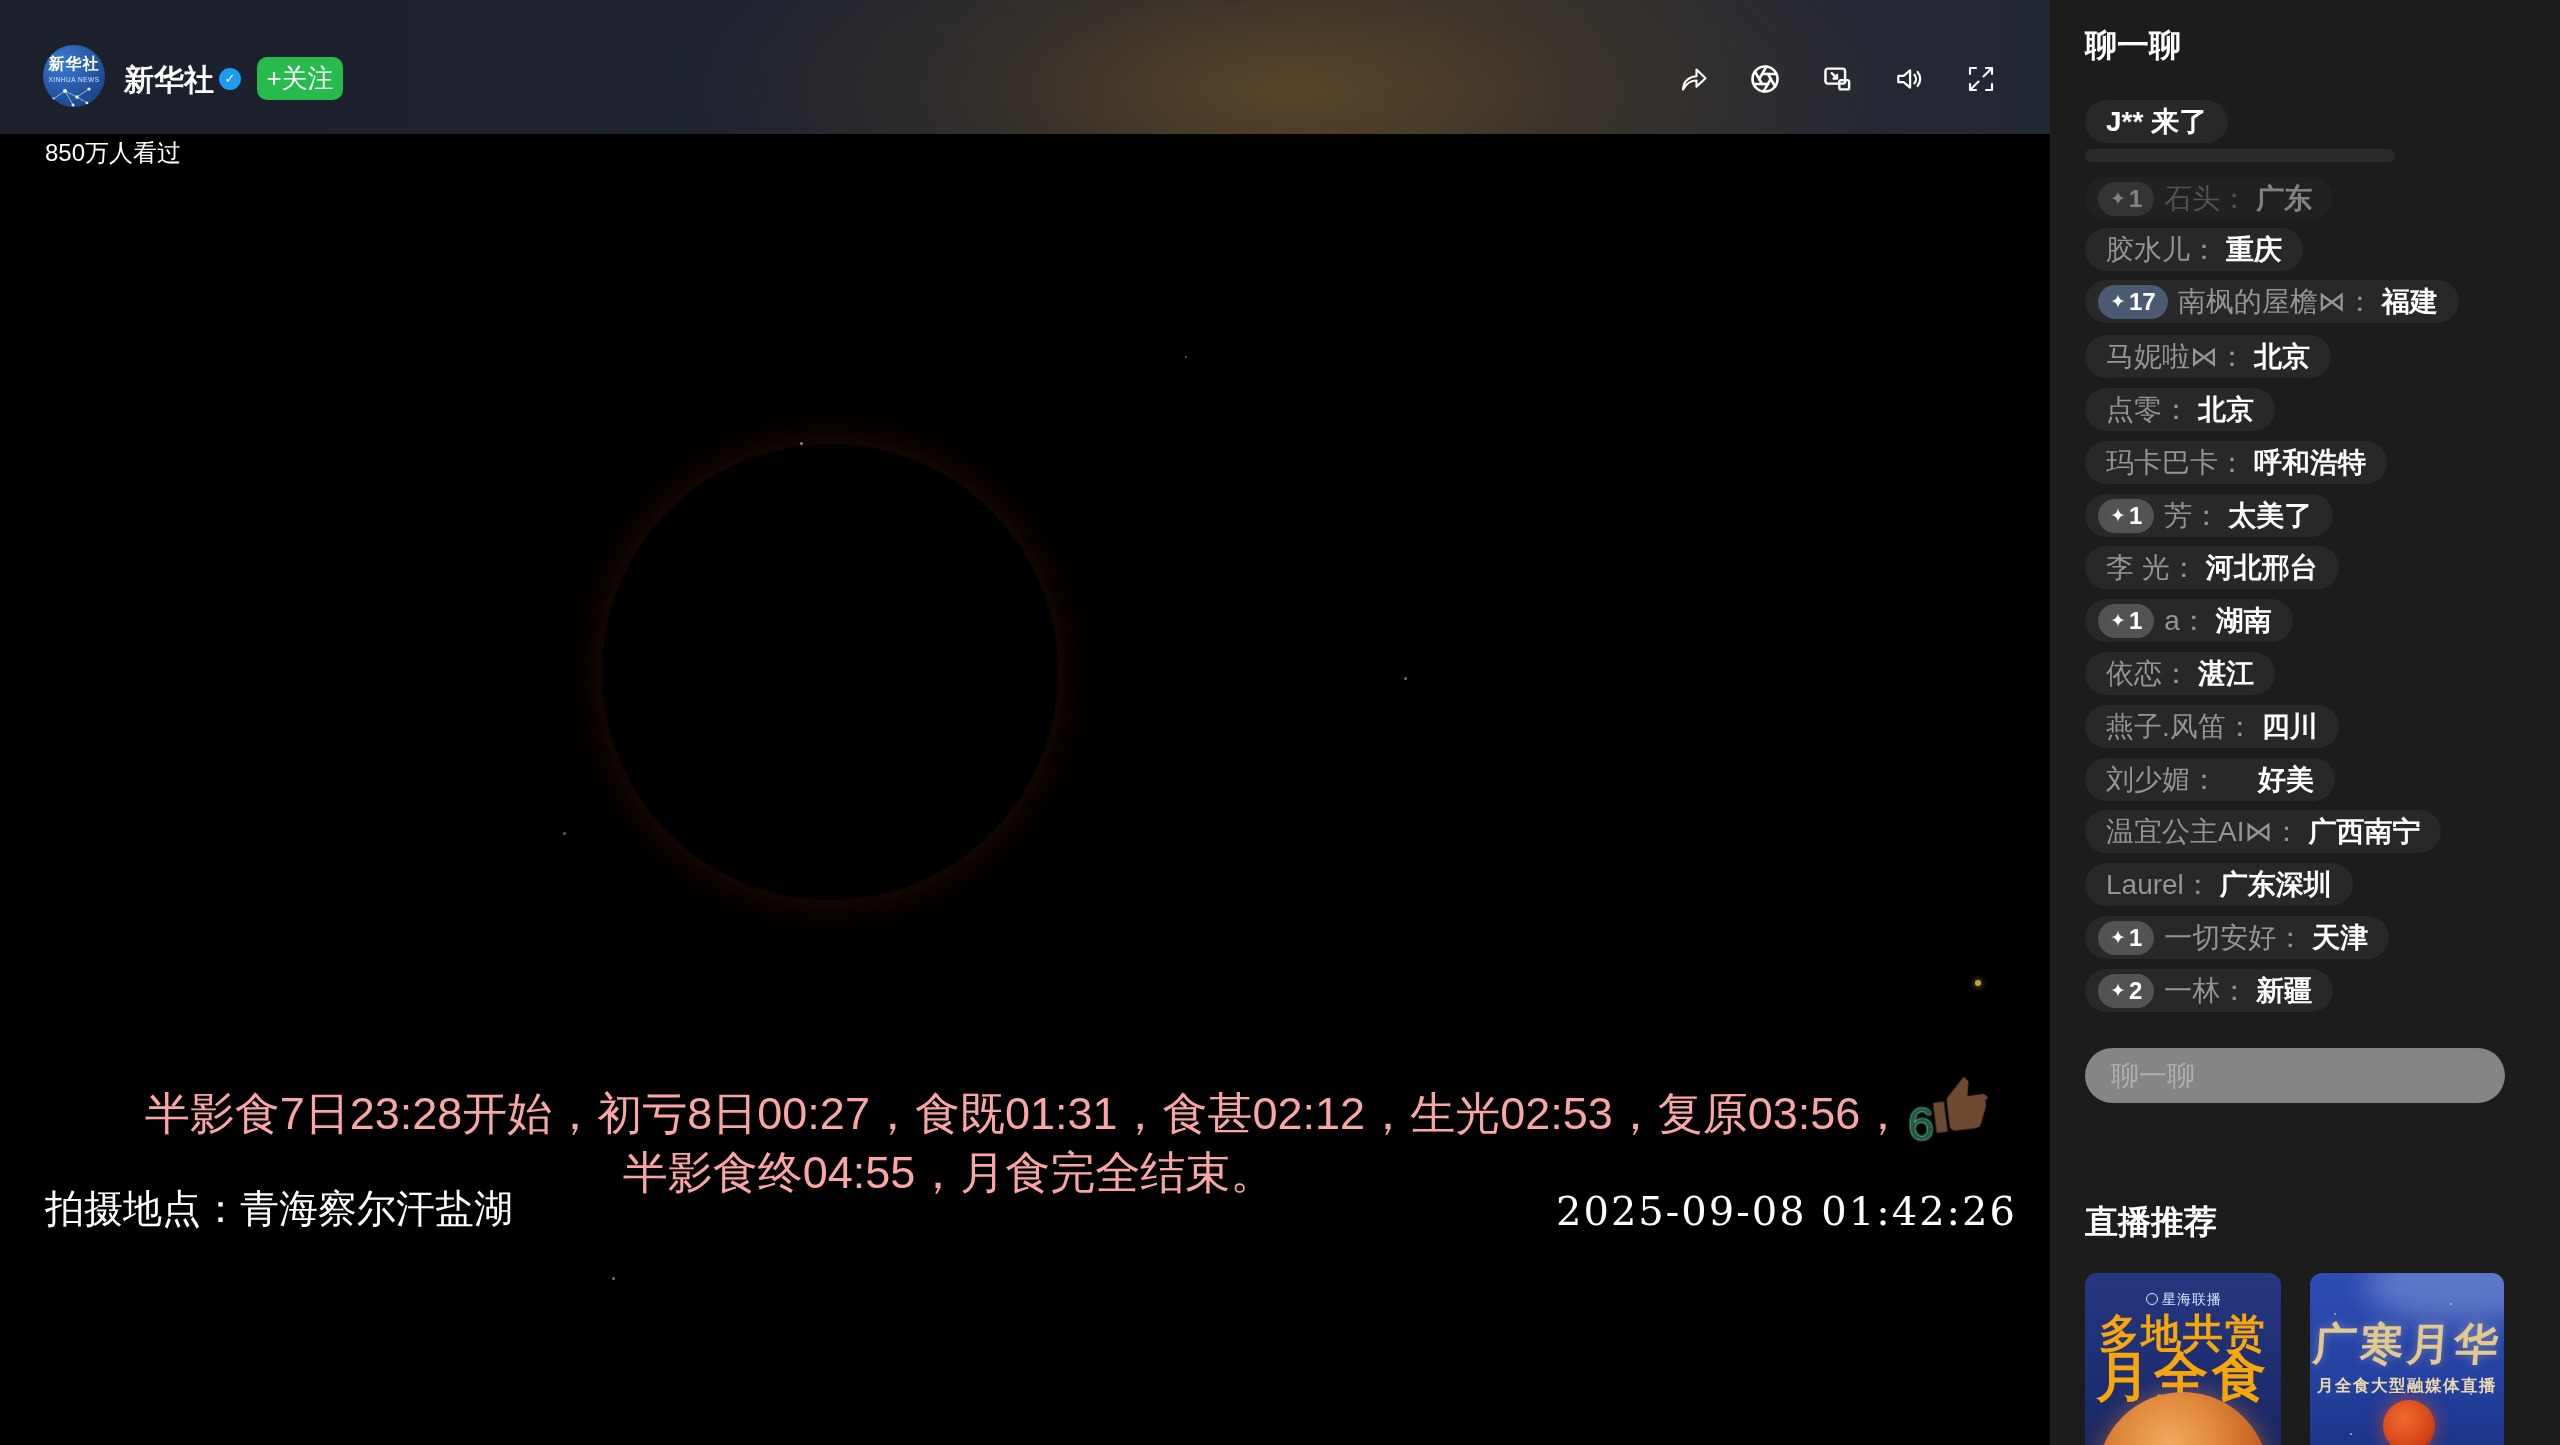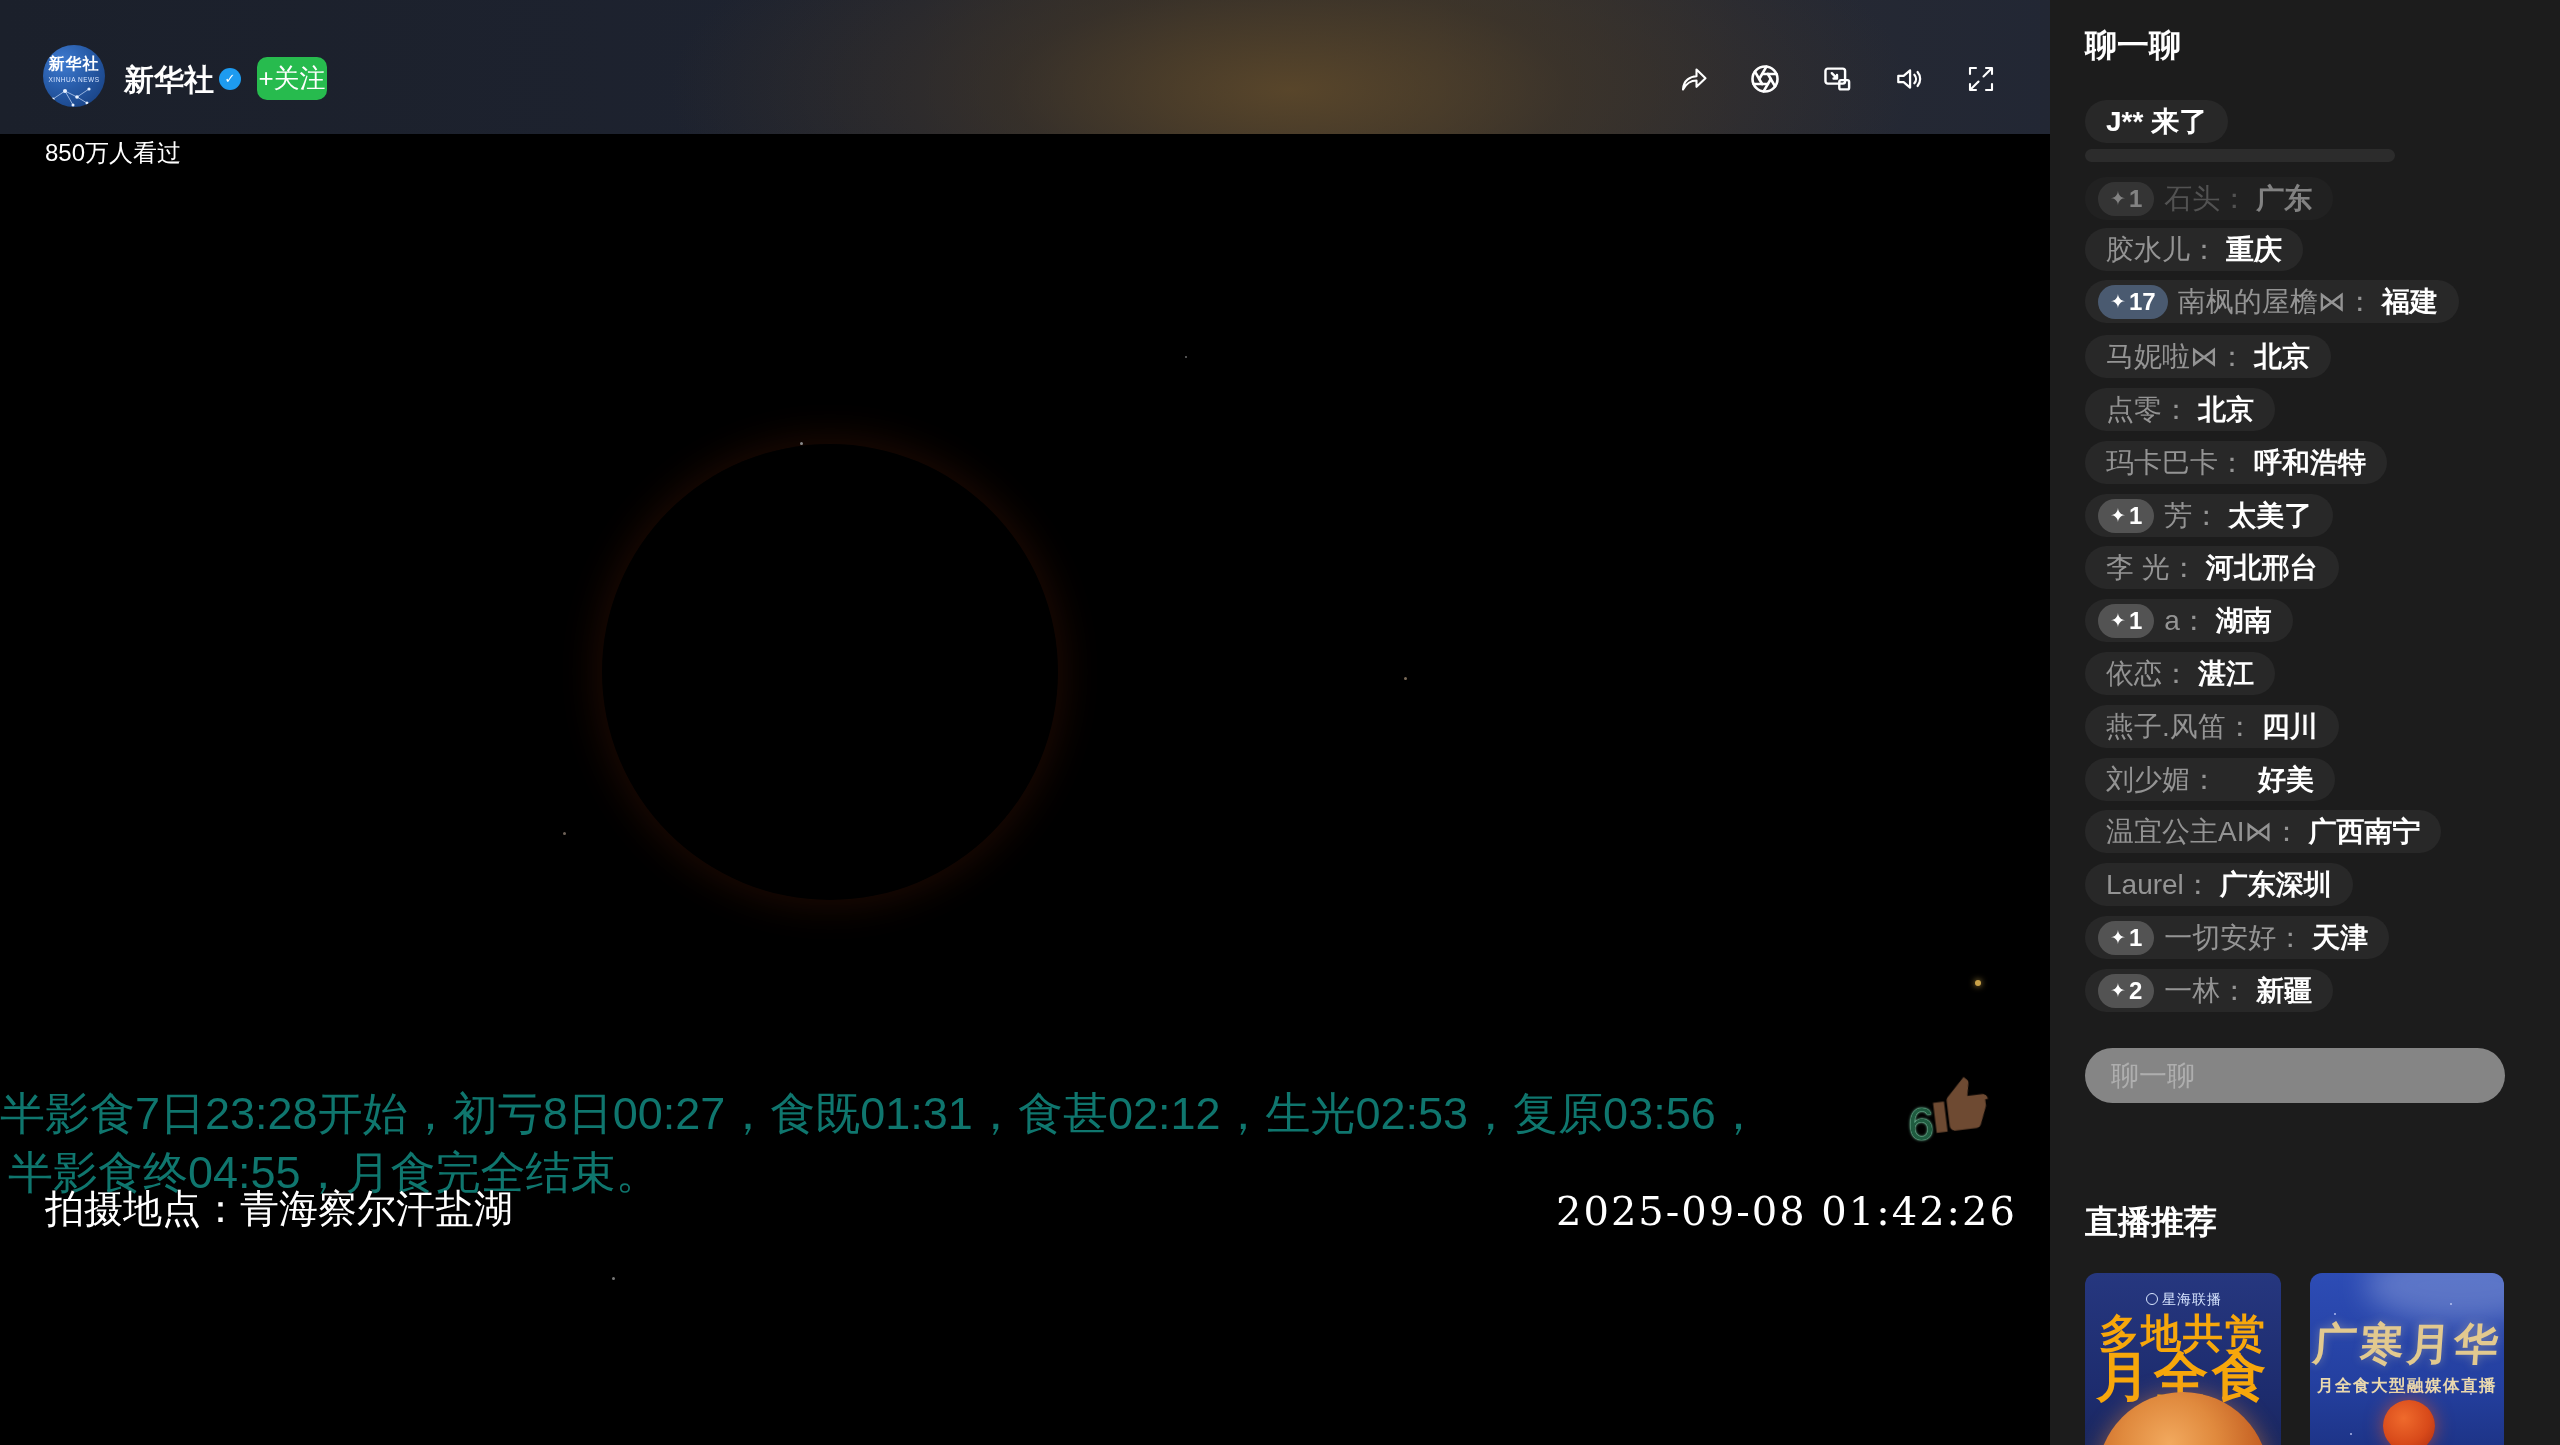--- a/index.html
+++ b/index.html
@@ -25,21 +25,21 @@
   }
   .avatar .av-cn{display:block;margin-top:9px;font-size:16px;font-weight:700;color:#fff;letter-spacing:1px;}
   .avatar .av-en{display:block;font-size:6.5px;color:#d5e4ff;letter-spacing:.5px;margin-top:1px;}
   .avatar svg{position:absolute;left:0;bottom:0;}
   .channel-name{position:absolute;left:124px;top:60px;font-size:30px;font-weight:700;color:#fff;}
   .verified{
     position:absolute;left:219px;top:68px;width:22px;height:22px;border-radius:50%;
     background:#1d9bf0;color:#fff;font-size:13px;font-weight:900;line-height:22px;text-align:center;
   }
   .follow-btn{
-    position:absolute;left:257px;top:57px;width:70px;height:43px;border:none;border-radius:10px;
+    position:absolute;left:257px;top:57px;width:86px;height:43px;border:none;border-radius:10px;
     background:#27bb4e;color:#fff;font-size:26px;line-height:43px;text-align:center;cursor:pointer;
     font-family:inherit;padding:0;
   }
   .header-icons{position:absolute;left:1678px;top:64px;display:flex;gap:42px;}
   .hicon{width:30px;height:30px;cursor:pointer;}
   .hicon svg{width:30px;height:30px;stroke:#fff;fill:none;stroke-width:2.1;stroke-linecap:round;stroke-linejoin:round;}
   
   .video{position:absolute;left:0;top:134px;width:2050px;height:1163px;background:#000;overflow:hidden;}
   .views-label{position:absolute;left:45px;top:3px;font-size:24px;color:#fff;text-shadow:0 1px 4px rgba(0,0,0,.8);}
   .moon{
@@ -47,21 +47,21 @@
     background:radial-gradient(circle at 56% 84%,
       #dda065 0%, #c97840 10%, #ab4d1f 24%, #8d3413 38%,
       #6f260 0, #6f260e 52%, #521707 68%, #350d04 84%, #1d0502 96%, #120301 100%);
     box-shadow:0 0 38px 6px rgba(120,40,10,.25);
   }
   .moon::after{ 
     content:"";position:absolute;inset:0;border-radius:50%;
     background:radial-gradient(circle at 30% 18%, rgba(0,0,0,.55) 0%, rgba(0,0,0,.35) 30%, rgba(0,0,0,0) 62%);
   }
   .star{position:absolute;border-radius:50%;}
-  .subtitles{position:absolute;left:0;top:950px;width:2050px;text-align:left;color:#0f766e;
+  .subtitles{position:absolute;left:0;top:950px;width:2050px;text-align:center;color:#fca5a5;
     font-size:45px;line-height:59px;font-weight:500;
     text-shadow:0 0 8px rgba(0,0,0,.9),2px 2px 3px #000;}
   .subtitles .line2{margin-right:160px;margin-left:8px;}
   .location-label{position:absolute;left:45px;top:1048px;font-size:39px;color:#fff;
     font-family:"DejaVu Serif","Liberation Serif",serif;text-shadow:1px 1px 3px #000;}
   .timestamp{position:absolute;right:33px;top:1054px;font-size:40px;color:#fff;letter-spacing:2px;
     font-family:"DejaVu Serif","Liberation Serif",serif;text-shadow:1px 1px 3px #000;}
   .float-thumb{position:absolute;left:1928px;top:938px;width:66px;height:66px;transform:rotate(-7deg);}
   .float-thumb svg{width:66px;height:66px;fill:#6e4a32;filter:drop-shadow(0 2px 3px rgba(0,0,0,.6));}
   .teal-digit{position:absolute;left:1908px;top:962px;font-size:47px;font-weight:500;

